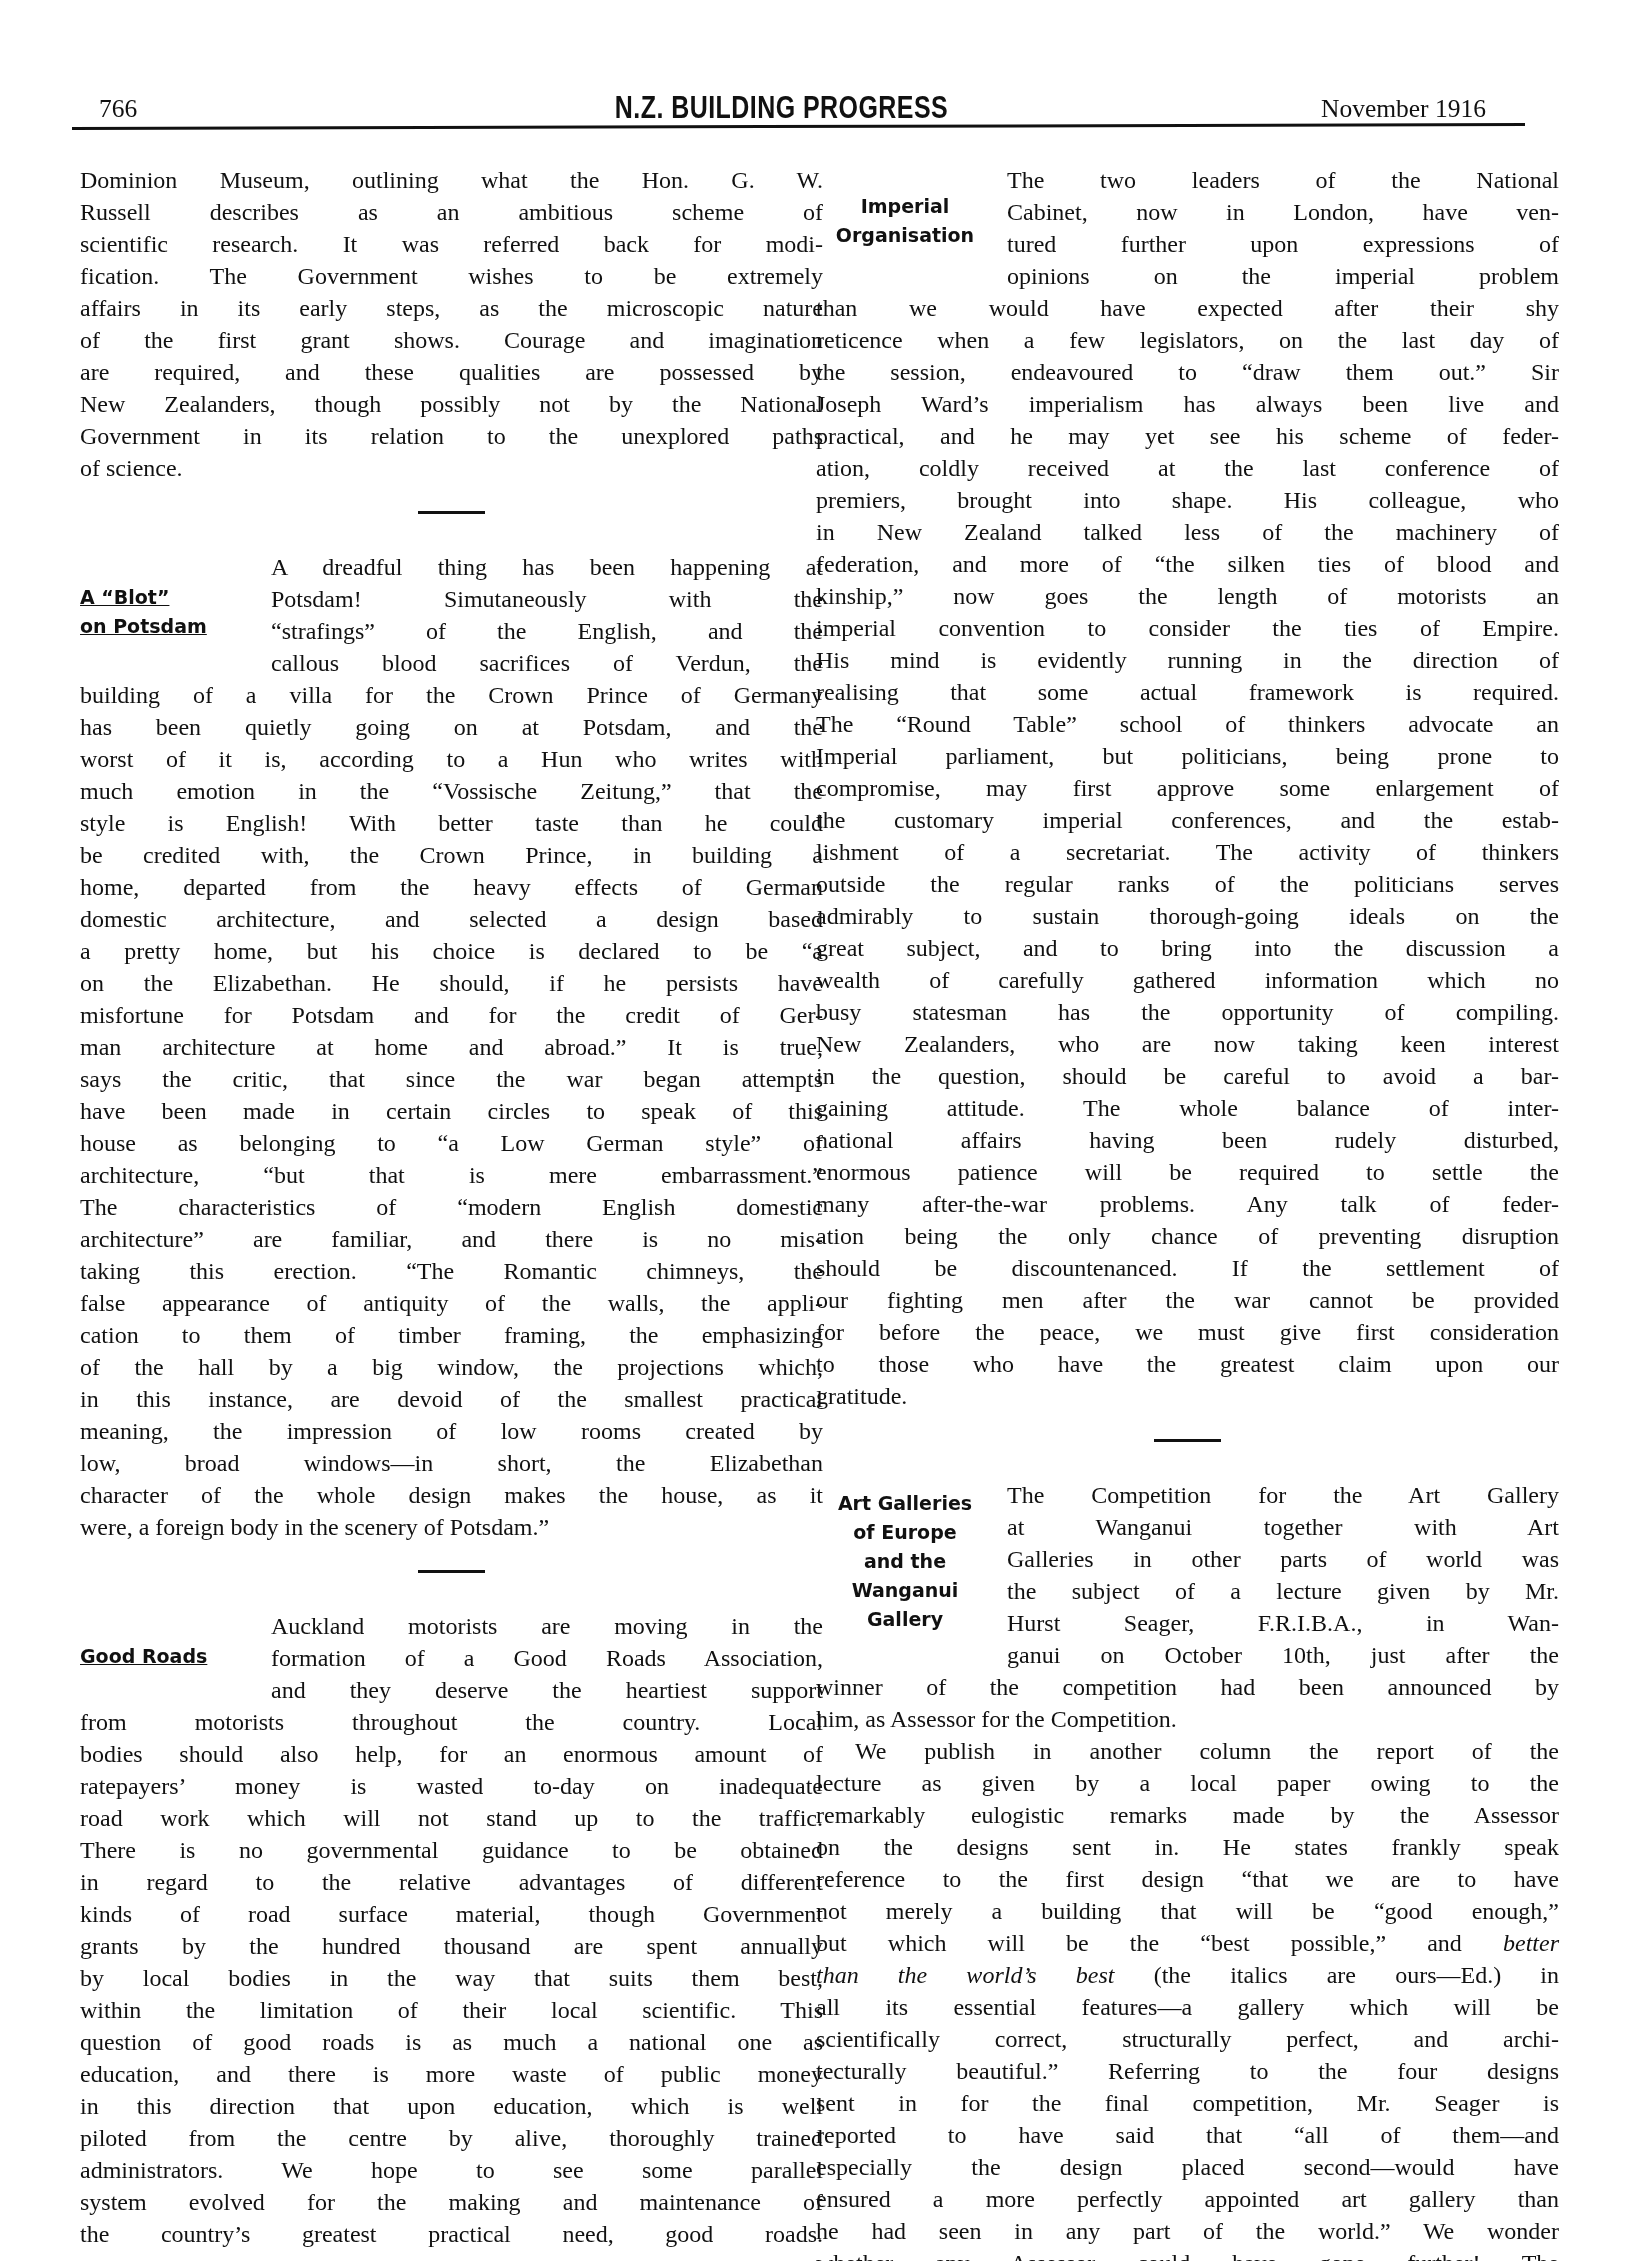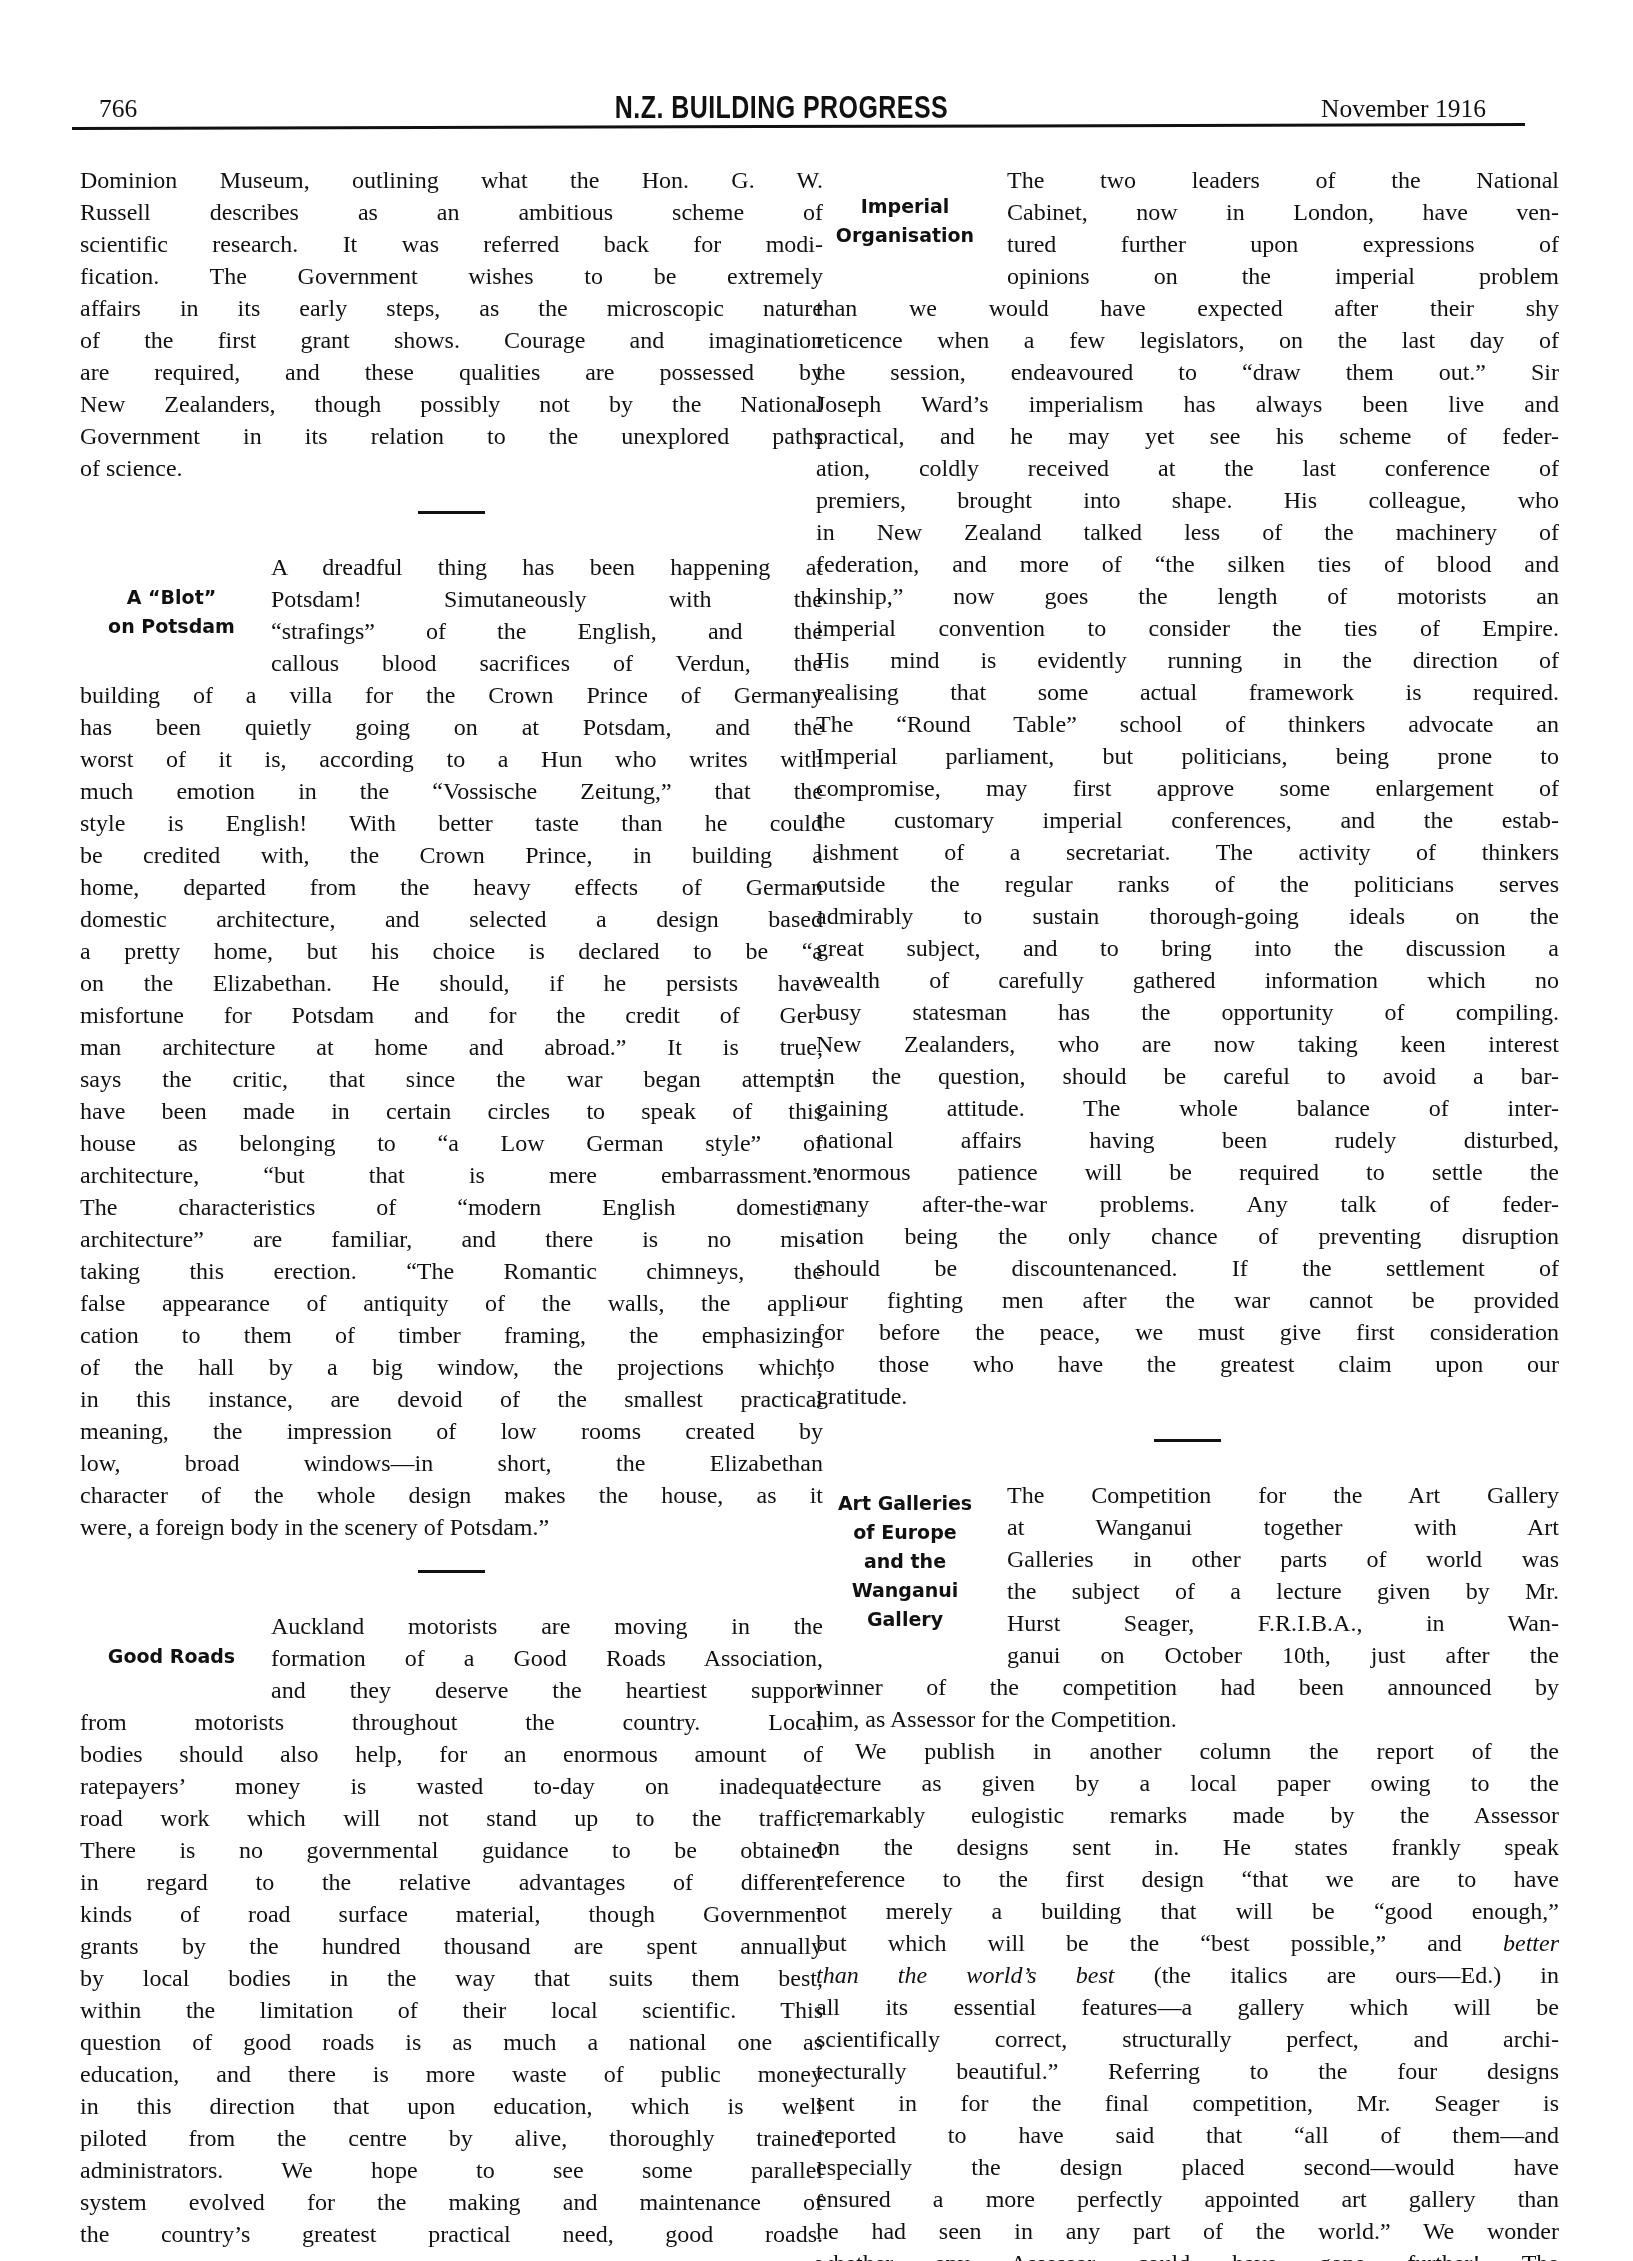--- a/index.html
+++ b/index.html
@@ -29,21 +29,21 @@
   .line.indent-first { padding-left: 39px; }
   .line em { font-style: italic; }
 
   .article { position: relative; }
   .sidehead-wrap { position: relative; }
   .sidehead {
     position: absolute; left: 0; width: 183px;
     font-family: "DejaVu Sans", "Liberation Sans", sans-serif; font-weight: bold;
     font-size: 19px; line-height: 29px; text-align: center; color: #111;
   }
-  .sidehead.right-align { text-align: center; }
+  .sidehead.right-align { text-align: left; text-decoration: underline; }
   .inset { padding-left: 191px; }
   .divider { width: 67px; height: 2.8px; background: #111; margin: 27px auto 37px auto; }
 </style>
 </head>
 <body>
 
 <div class="header">
   <span class="page-num">766</span>
   <div class="mag-title">N.Z. BUILDING PROGRESS</div>
   <span class="issue-date">November 1916</span>

